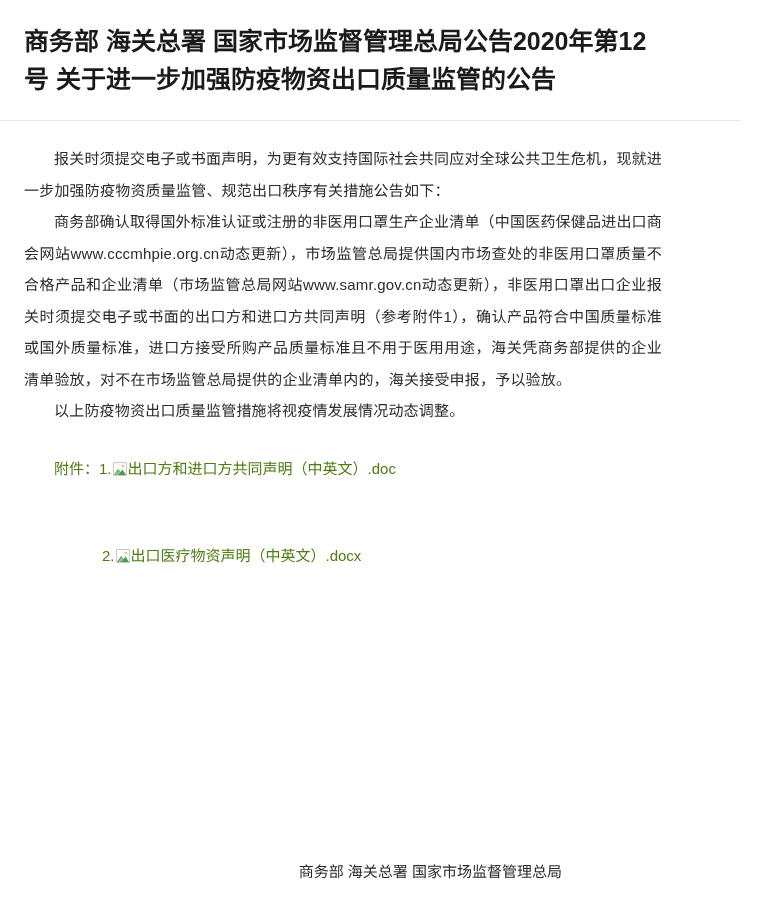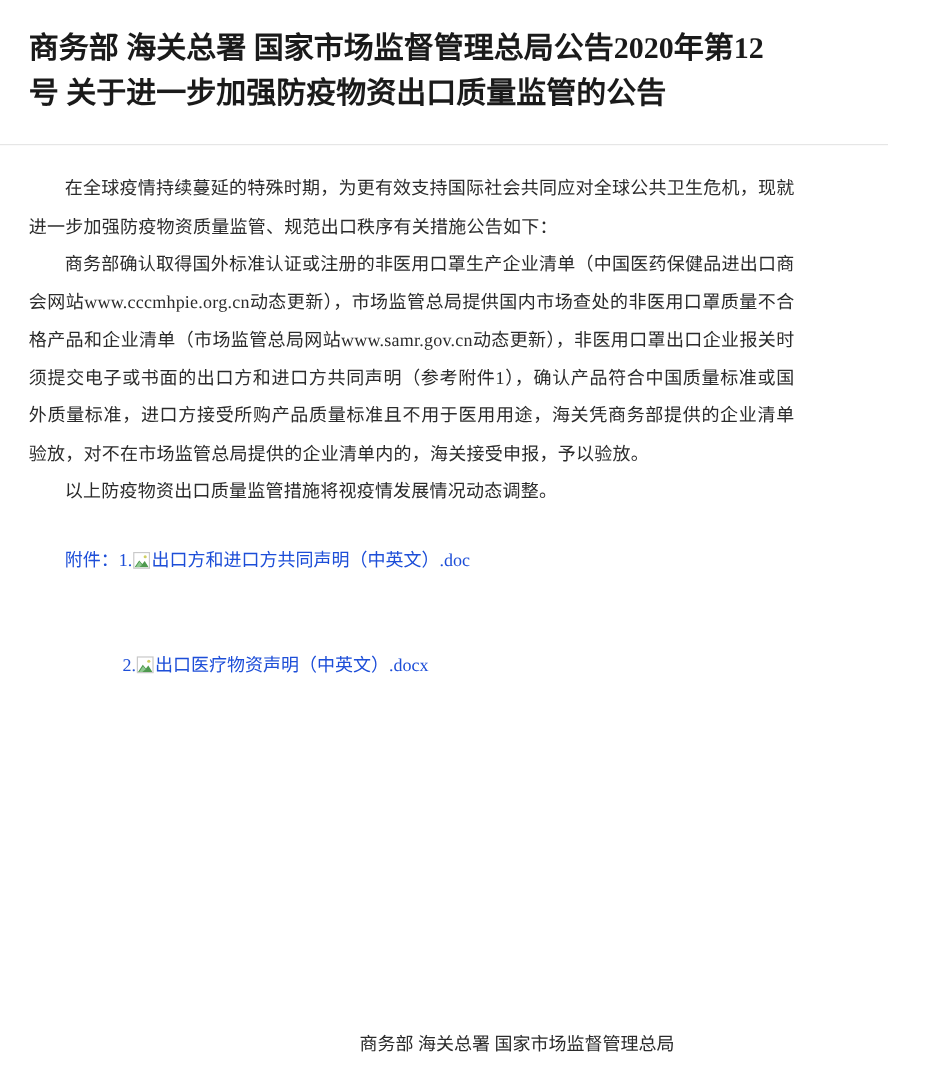--- a/index.html
+++ b/index.html
@@ -13,21 +13,20 @@
     font-family: "Liberation Sans", "DejaVu Sans", sans-serif;
     color: #222222;
     overflow: hidden;
     position: relative;
   }
   .page {
     width: 684px;
     height: 909px;
     box-sizing: border-box;
     position: relative;
-    font-family: Liberation Serif, serif;
   }
 
   
   .doc-title {
     margin: 0;
     padding: 22px 26px 0 24px;
     font-size: 25px;
     line-height: 38px;
     font-weight: bold;
     color: #1a1a1a;
@@ -60,21 +59,21 @@
     text-indent: 2em;
   }
 
   
   .attachments {
     padding: 26px 22px 0 24px;
   }
   .attach-line {
     font-size: 15px;
     line-height: 31.5px;
-    color: #1d4ed8;
+    color: #4d7c0f;
     display: block;
     white-space: nowrap;
   }
   .attach-line.first {
     text-indent: 2em;
     margin-bottom: 56px;
   }
   .attach-line.second {
     text-indent: 5.2em;
   }
@@ -110,21 +109,21 @@
 </head>
 <body>
 
 <div class="page">
 
   <h1 class="doc-title">商务部 海关总署 国家市场监督管理总局公告2020年第12号 关于进一步加强防疫物资出口质量监管的公告</h1>
 
   <hr class="title-divider">
 
   <div class="body-area">
-    <p class="para indent">在全球疫情持续蔓延的特殊时期，为更有效支持国际社会共同应对全球公共卫生危机，现就进一步加强防疫物资质量监管、规范出口秩序有关措施公告如下：</p>
+    <p class="para indent">报关时须提交电子或书面声明，为更有效支持国际社会共同应对全球公共卫生危机，现就进一步加强防疫物资质量监管、规范出口秩序有关措施公告如下：</p>
     <p class="para indent">商务部确认取得国外标准认证或注册的非医用口罩生产企业清单（中国医药保健品进出口商会网站www.cccmhpie.org.cn动态更新），市场监管总局提供国内市场查处的非医用口罩质量不合格产品和企业清单（市场监管总局网站www.samr.gov.cn动态更新），非医用口罩出口企业报关时须提交电子或书面的出口方和进口方共同声明（参考附件1），确认产品符合中国质量标准或国外质量标准，进口方接受所购产品质量标准且不用于医用用途，海关凭商务部提供的企业清单验放，对不在市场监管总局提供的企业清单内的，海关接受申报，予以验放。</p>
     <p class="para indent">以上防疫物资出口质量监管措施将视疫情发展情况动态调整。</p>
   </div>
 
   <div class="attachments">
 
     <div class="attach-line first"><span>附件：</span><span>1.</span><span class="broken-img"><svg width="12" height="12" viewBox="0 0 12 12" aria-hidden="true">
             <rect x="0" y="0" width="12" height="12" fill="#ffffff"></rect>
             <path d="M0 12 L4 6 L6.6 9 L8.6 6.6 L12 12 Z" fill="#4f9a4f"></path>
             <path d="M1 12 L4.2 7.2 L6.4 9.8 L3.6 12 Z" fill="#8fc98f"></path>

